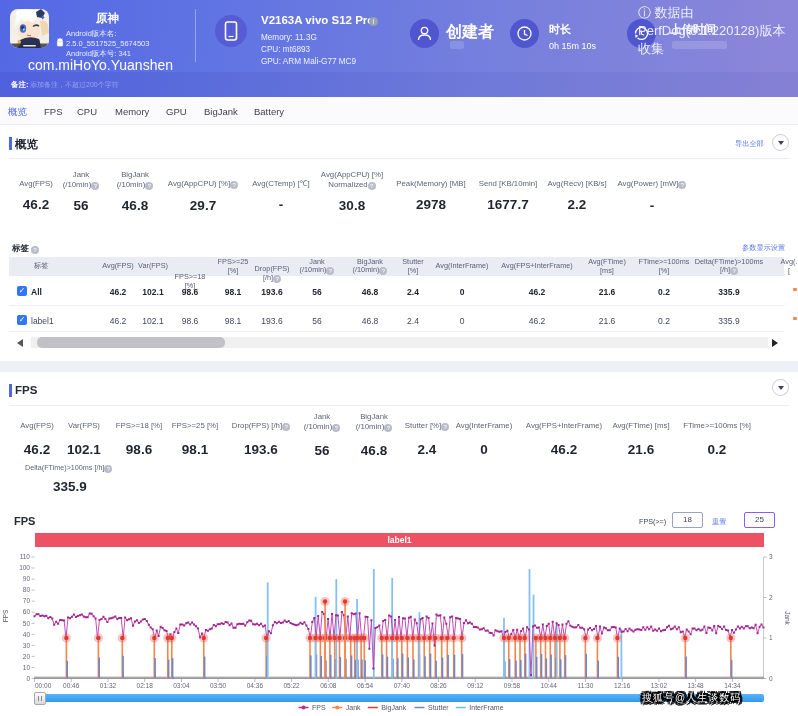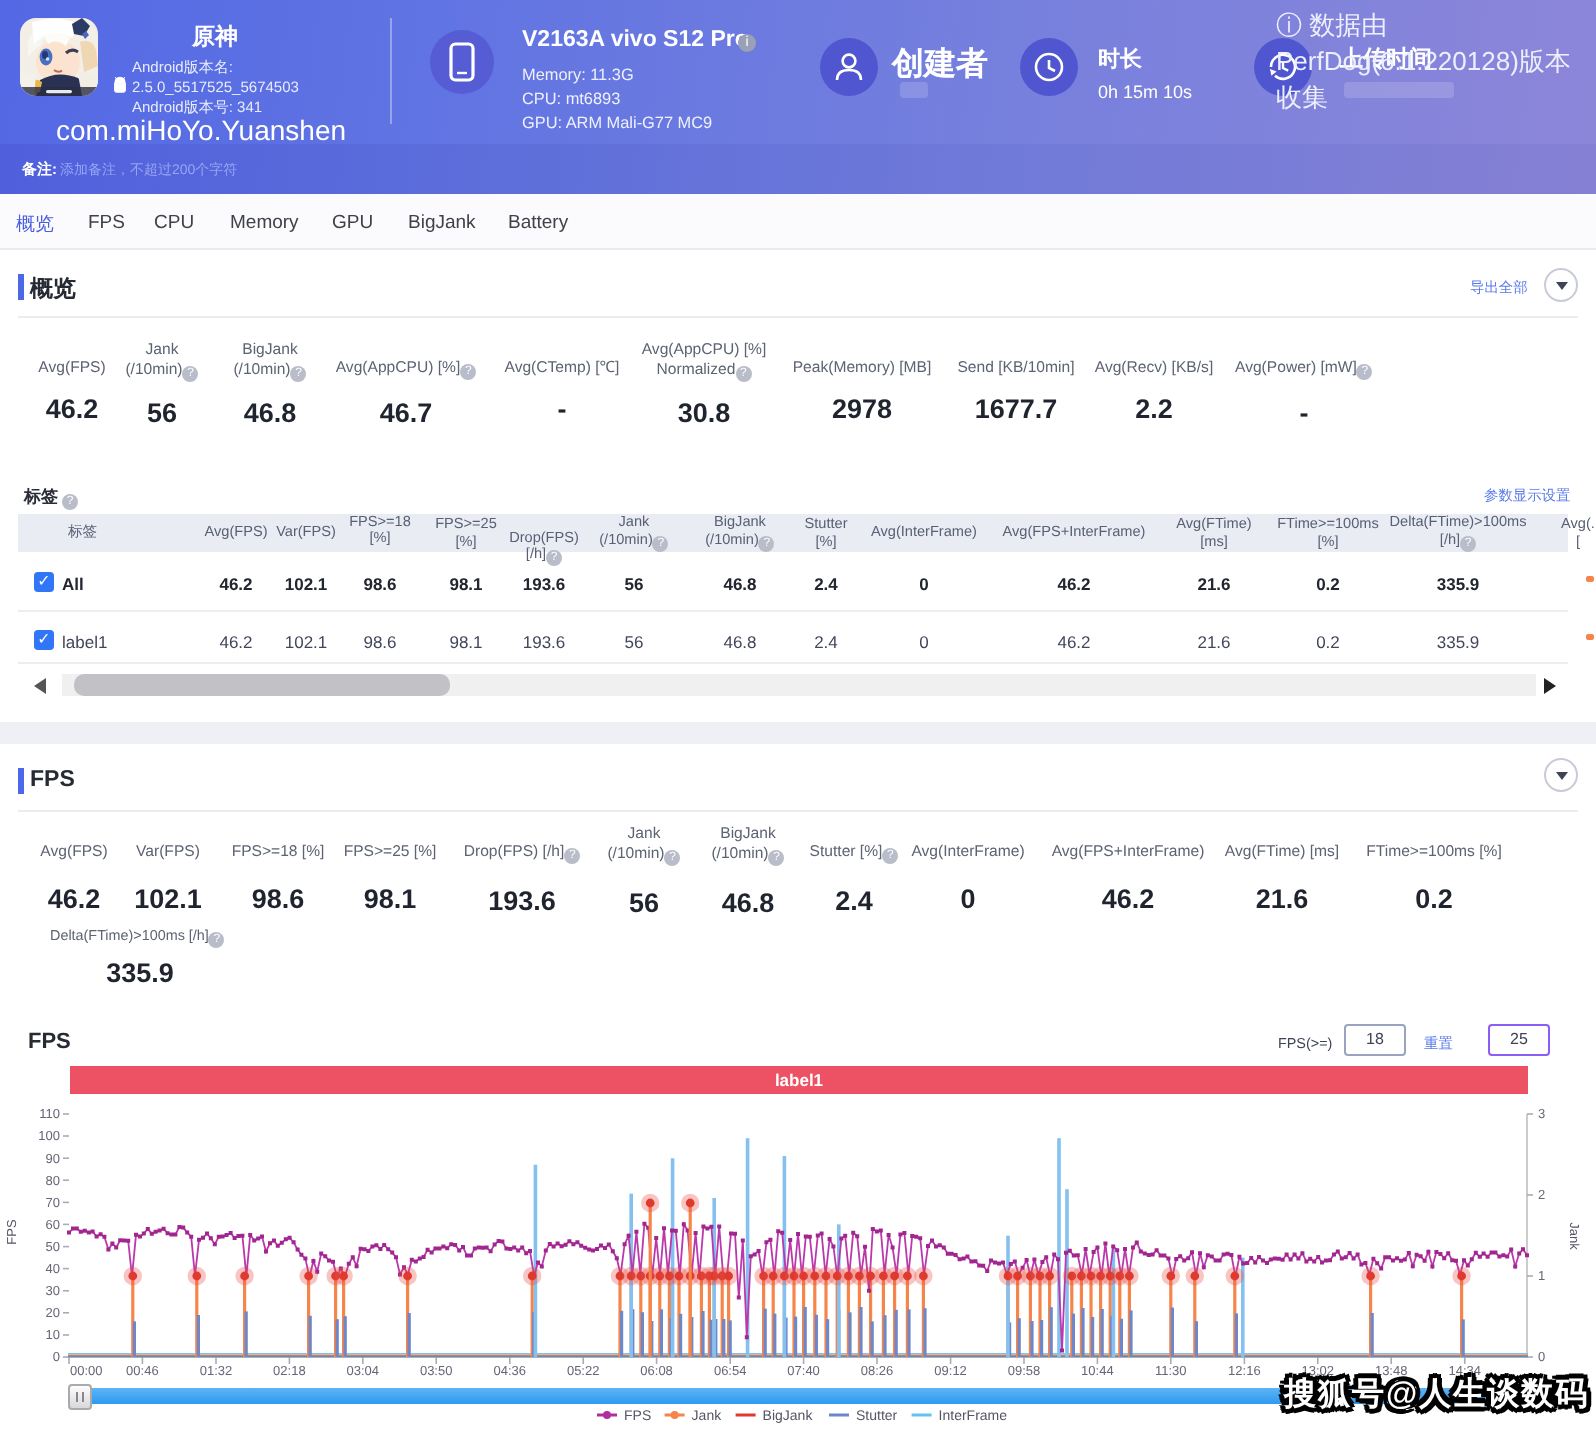--- a/index.html
+++ b/index.html
@@ -147,21 +147,21 @@
 (/10min)<span class="qm">?</span></div>
     <div class="vl">56</div>
   </div>
 <div class="stat" style="left:80px;top:170px;width:110px;">
     <div class="lb">BigJank
 (/10min)<span class="qm">?</span></div>
     <div class="vl">46.8</div>
   </div>
 <div class="stat" style="left:148px;top:179px;width:110px;">
     <div class="lb">Avg(AppCPU) [%]<span class="qm">?</span></div>
-    <div class="vl">46.7</div>
+    <div class="vl">29.7</div>
   </div>
 <div class="stat" style="left:226px;top:179px;width:110px;">
     <div class="lb">Avg(CTemp) [℃]</div>
     <div class="vl">-</div>
   </div>
 <div class="stat" style="left:297px;top:170px;width:110px;">
     <div class="lb">Avg(AppCPU) [%]
 Normalized<span class="qm">?</span></div>
     <div class="vl">30.8</div>
   </div>
@@ -184,21 +184,21 @@
 <div class="abs" style="left:12px;top:243px;font-size:8.5px;font-weight:bold;color:#2a2e38;">标签<span class="qm" style="margin-left:2px;">?</span></div>
 <div class="lnk abs" style="left:742px;top:243px;">参数显示设置</div>
 <div class="abs" style="left:9px;top:257px;width:775px;height:19px;background:#eaecf4;"></div>
 <div class="abs thtxt" style="left:34px;top:262px;">标签</div>
 <div class="abs thtxt" style="left:73px;top:257px;width:90px;height:19px;display:flex;align-items:center;justify-content:center;text-align:center;">
     <span>Avg(FPS)</span>
   </div>
 <div class="abs thtxt" style="left:108px;top:257px;width:90px;height:19px;display:flex;align-items:center;justify-content:center;text-align:center;">
     <span>Var(FPS)</span>
   </div>
-<div class="abs thtxt" style="left:145px;top:257px;width:90px;height:33px;display:flex;align-items:flex-start;justify-content:center;text-align:center;">
+<div class="abs thtxt" style="left:145px;top:257px;width:90px;height:33px;display:flex;align-items:flex-end;justify-content:center;text-align:center;">
     <span>FPS&gt;=18<br>[%]</span>
   </div>
 <div class="abs thtxt" style="left:188px;top:257px;width:90px;height:19px;display:flex;align-items:center;justify-content:center;text-align:center;">
     <span>FPS&gt;=25<br>[%]</span>
   </div>
 <div class="abs thtxt" style="left:227px;top:257px;width:90px;height:34px;display:flex;align-items:center;justify-content:center;text-align:center;">
     <span>Drop(FPS)<br>[/h]<span class="qm">?</span></span>
   </div>
 <div class="abs thtxt" style="left:272px;top:257px;width:90px;height:19px;display:flex;align-items:center;justify-content:center;text-align:center;">
     <span>Jank<br>(/10min)<span class="qm">?</span></span>
@@ -657,12 +657,12 @@
 <text x="381.3" y="710" font-size="7" fill="#556">BigJank</text>
 <line x1="414.5" y1="707.5" x2="424.5" y2="707.5" stroke="#6e87c8" stroke-width="1.5"></line>
 <text x="428.0" y="710" font-size="7" fill="#556">Stutter</text>
 <line x1="455.8" y1="707.5" x2="465.8" y2="707.5" stroke="#62c3ee" stroke-width="1.5"></line>
 <text x="469.3" y="710" font-size="7" fill="#556">InterFrame</text>
 </svg>
 <div class="abs" style="left:35px;top:694px;width:729px;height:8px;background:linear-gradient(180deg,#5db4f5,#2e9af0);border-radius:2px;"></div>
 <div class="abs" style="left:34px;top:691.5px;width:12px;height:13px;background:linear-gradient(180deg,#fdfdfd,#d8d8dc);border:1px solid #aaa;border-radius:2px;">
     <div style="width:4px;height:5px;margin:3px auto 0;border-left:1px solid #888;border-right:1px solid #888;"></div>
   </div>
-<div class="abs" style="left:642px;top:690px;font-size:16px;font-weight:bold;color:#fff;white-space:nowrap;letter-spacing:1px;line-height:15px;text-shadow:-2px -2px 0 #000,2px -2px 0 #000,-2px 2px 0 #000,2px 2px 0 #000,0 -2.5px 0 #000,0 2.5px 0 #000,-2.5px 0 0 #000,2.5px 0 0 #000,-1px -2px 0 #000,1px 2px 0 #000,-2px 1px 0 #000,2px -1px 0 #000;">搜狐号@人生谈数码</div>
+<div class="abs" style="left:642px;top:690px;font-size:10px;font-weight:normal;color:#fff;white-space:nowrap;letter-spacing:1px;line-height:15px;text-shadow:-2px -2px 0 #000,2px -2px 0 #000,-2px 2px 0 #000,2px 2px 0 #000,0 -2.5px 0 #000,0 2.5px 0 #000,-2.5px 0 0 #000,2.5px 0 0 #000,-1px -2px 0 #000,1px 2px 0 #000,-2px 1px 0 #000,2px -1px 0 #000;">搜狐号@人生谈数码</div>
 </body></html>

